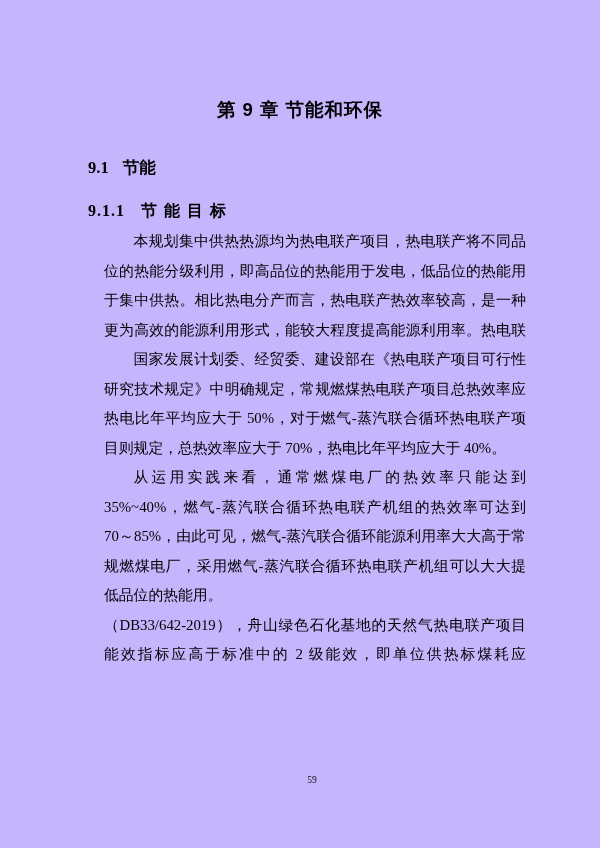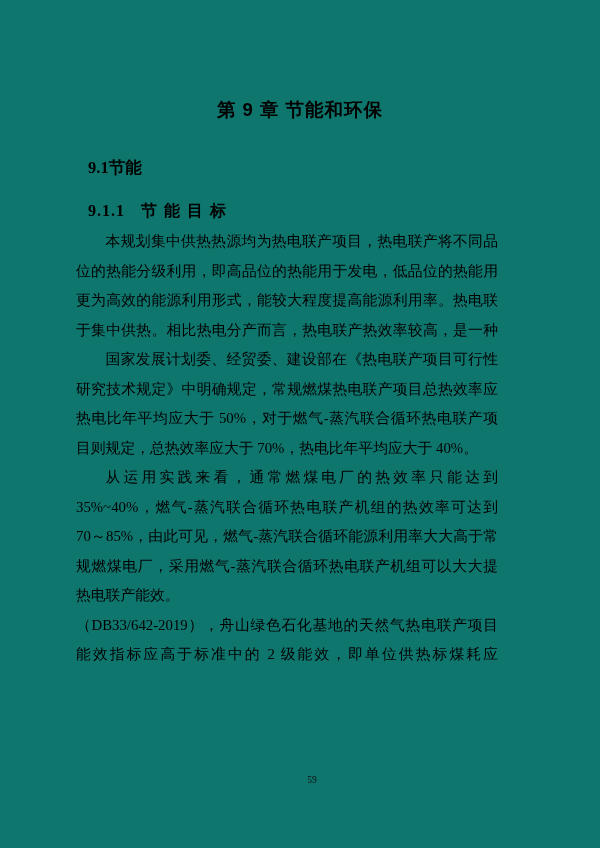--- a/index.html
+++ b/index.html
@@ -4,21 +4,21 @@
 <style>
   html, body {
     margin: 0;
     padding: 0;
     background: #ffffff;
   }
   .page {
     position: relative;
     width: 600px;
     height: 848px;
-    background: #0f766e;
+    background: #c4b5fd;
     color: #000000;
     font-family: "Liberation Serif", "DejaVu Serif", serif;
     overflow: hidden;
   }
   .chapter-title {
     position: absolute;
     top: 97px;
     left: 0;
     width: 100%;
     margin: 0;
@@ -33,21 +33,21 @@
     position: absolute;
     top: 157px;
     left: 88px;
     margin: 0;
     font-size: 16.5px;
     font-weight: bold;
     color: #000000;
   }
   .section-heading .num {
     font-family: "Liberation Serif", "DejaVu Serif", serif;
-    margin-right: 0;
+    margin-right: 14px;
     text-align: right;
   }
   .subsection-heading {
     position: absolute;
     top: 201px;
     left: 88px;
     margin: 0;
     font-size: 16px;
     font-weight: bold;
     color: #000000;
@@ -56,21 +56,21 @@
     font-family: "Liberation Serif", "DejaVu Serif", serif;
     margin-right: 16px;
     letter-spacing: 1px;
   }
   .subsection-heading .ttl {
     letter-spacing: 7px;
   }
   .body-text {
     position: absolute;
     top: 227px;
-    left: 76px;
+    left: 104px;
     width: 422px;
     font-size: 14.8px;
     color: #000000;
   }
   .line {
     height: 29.5px;
     line-height: 29.5px;
     text-align: justify;
     text-align-last: justify;
     white-space: nowrap;
@@ -104,30 +104,30 @@
     <span class="num">9.1</span><span class="ttl">节能</span>
   </h2>
 
   <h3 class="subsection-heading">
     <span class="num">9.1.1</span><span class="ttl">节能目标</span>
   </h3>
 
   <div class="body-text">
       <div class="line line-first">本规划集中供热热源均为热电联产项目，热电联产将不同品</div>
       <div class="line">位的热能分级利用，即高品位的热能用于发电，低品位的热能用</div>
+      <div class="line">于集中供热。相比热电分产而言，热电联产热效率较高，是一种</div>
       <div class="line">更为高效的能源利用形式，能较大程度提高能源利用率。热电联</div>
-      <div class="line">于集中供热。相比热电分产而言，热电联产热效率较高，是一种</div>
       <div class="line line-first">国家发展计划委、经贸委、建设部在《热电联产项目可行性</div>
       <div class="line">研究技术规定》中明确规定，常规燃煤热电联产项目总热效率应</div>
       <div class="line">热电比年平均应大于 50%，对于燃气-蒸汽联合循环热电联产项</div>
       <div class="line line-end">目则规定，总热效率应大于 70%，热电比年平均应大于 40%。</div>
       <div class="line line-first">从运用实践来看，通常燃煤电厂的热效率只能达到</div>
       <div class="line">35%~40%，燃气-蒸汽联合循环热电联产机组的热效率可达到</div>
       <div class="line">70～85%，由此可见，燃气-蒸汽联合循环能源利用率大大高于常</div>
       <div class="line">规燃煤电厂，采用燃气-蒸汽联合循环热电联产机组可以大大提</div>
-      <div class="line line-end">热电联产能效。</div>
+      <div class="line line-end">低品位的热能用。</div>
       <div class="line">（DB33/642-2019），舟山绿色石化基地的天然气热电联产项目</div>
       <div class="line">能效指标应高于标准中的 2 级能效，即单位供热标煤耗应</div>
     </div>
 
   <div class="page-number">59</div>
 
 </div>
 
 </body></html>

